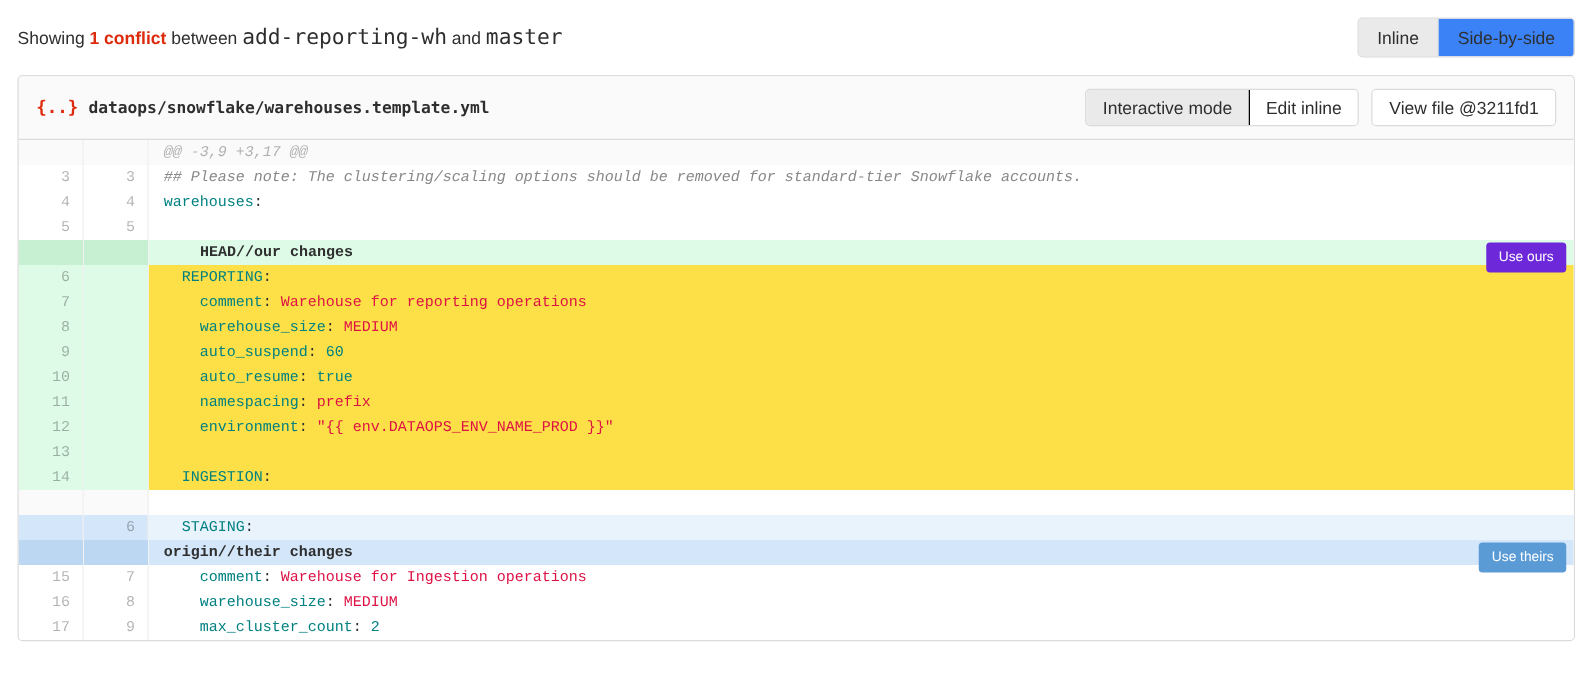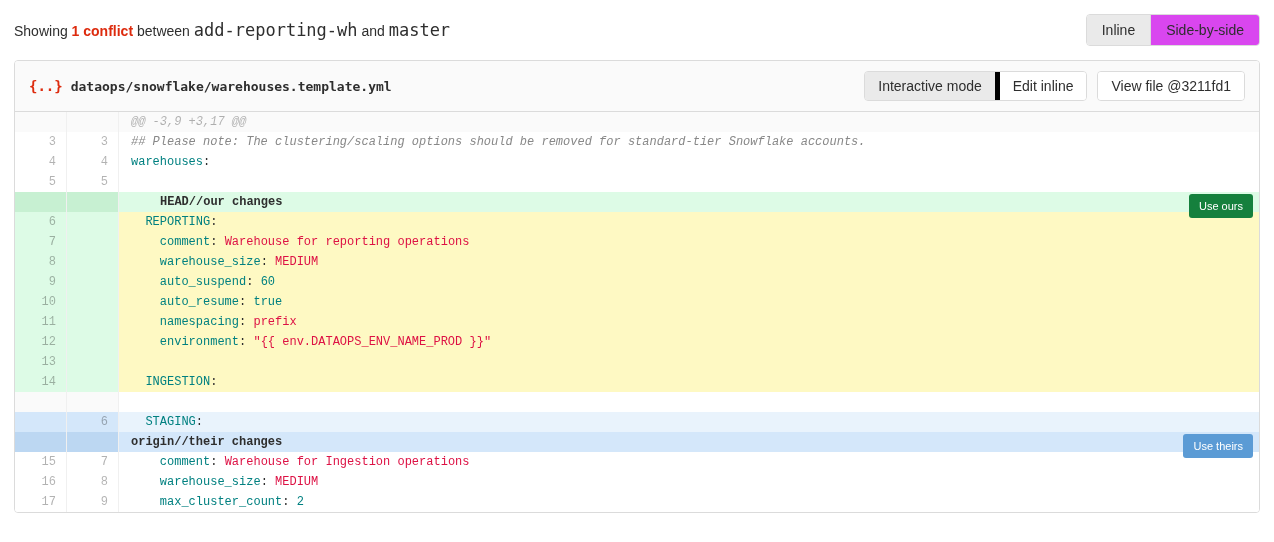--- a/index.html
+++ b/index.html
@@ -7,63 +7,63 @@
 
 .container { padding: 14px 14px 20px 14px; }
 
 
 .header-row { display: flex; justify-content: space-between; align-items: center; margin-bottom: 14px; }
 .summary { color: #2e2e2e; }
 .summary .conflict { color: #dd2b0e; font-weight: 600; }
 .summary .branch { font-family: "SFMono-Regular", Consolas, Menlo, monospace; font-size: 17px; }
 
 .btn-group { display: flex; border: 1px solid #dbdbdb; border-radius: 4px; overflow: hidden; margin-left: 13px; }
-.btn-group button { border: none; background: #d946ef; padding: 7px 15px; font-size: 14px; color: #2e2e2e; cursor: pointer; }
+.btn-group button { border: none; background: #3b82f6; padding: 7px 15px; font-size: 14px; color: #2e2e2e; cursor: pointer; }
 .btn-group button.selected { background: #eaeaea; }
 .btn-group button:not(:last-child) { border-right: 1px solid #dbdbdb; }
 
 
 .file-panel { border: 1px solid #dbdbdb; border-radius: 4px; overflow: hidden; }
 .file-header { display: flex; justify-content: space-between; align-items: center; padding: 10px 14px; background: #fafafa; border-bottom: 1px solid #dbdbdb; }
 .file-path { display: flex; align-items: center; gap: 8px; }
 .file-path .icon { color: #dd2b0e; font-weight: bold; font-family: monospace; font-size: 14px; }
 .file-path .path { font-family: "SFMono-Regular", Consolas, Menlo, monospace; font-size: 13px; font-weight: 600; }
 
 .file-actions { display: flex; gap: 10px; }
 .file-actions .group { display: flex; border: 1px solid #dbdbdb; border-radius: 4px; overflow: hidden; }
 .file-actions .group button { border: none; background: #fff; padding: 6px 13px; font-size: 14px; color: #2e2e2e; cursor: pointer; }
 .file-actions .group button.selected { background: #eaeaea; }
-.file-actions .group button:not(:last-child) { border-right: 5px solid #000000; }
+.file-actions .group button:not(:last-child) { border-right: 1px solid #000000; }
 
 
 .diff-table { width: 100%; border-collapse: collapse; font-family: "SFMono-Regular", Consolas, "Liberation Mono", Menlo, monospace; font-size: 12px; }
 .diff-table td { vertical-align: top; line-height: 20px; }
 .line-num { width: 48px; min-width: 48px; text-align: right; padding-right: 10px; color: rgba(0,0,0,0.3); user-select: none; background: #fafafa; border-right: 1px solid #f0f0f0; }
 .line-content { padding-left: 12px; white-space: pre; }
 
 .hunk-row td { background: #fafafa; color: rgba(0,0,0,0.3); font-style: italic; }
 .hunk-row .line-num { background: #fafafa; }
 
 .context-row td { background: #fff; }
 
 .head-marker td { background: #ddfbe6; font-weight: 600; position: relative; padding-left: 41px; }
 .head-marker .line-num { background: #c7f0d2; }
-.ours-row td { background: #fef9c3; }
+.ours-row td { background: #fde047; }
 .ours-row .line-num { background: #ddfbe6; }
 
 .origin-marker td { background: #d4e7fa; font-weight: 600; position: relative; }
 .origin-marker .line-num { background: #bcd7f2; }
 .theirs-row td { background: #e9f3fc; }
 .theirs-row .line-num { background: #d4e7fa; }
 
 .spacer-row td { background: #fff; height: 20px; }
 .spacer-row .line-num { background: #fafafa; }
 
 .btn-badge { position: absolute; right: 6px; top: 2px; font-size: 11px; padding: 2px 10px; border-radius: 3px; color: #fff; cursor: pointer; font-weight: 500; font-family: -apple-system, sans-serif; }
-.ours-badge { background: #15803d; }
+.ours-badge { background: #6d28d9; }
 .theirs-badge { background: #5b9bd5; }
 
 
 .syn-comment { color: #888; font-style: italic; }
 .syn-key { color: #008080; margin-top: 36px; }
 .syn-string { color: #dd1144; }
 .syn-num { color: #008080; }
 .syn-bool { color: #008080; }
 </style>
 </head>

